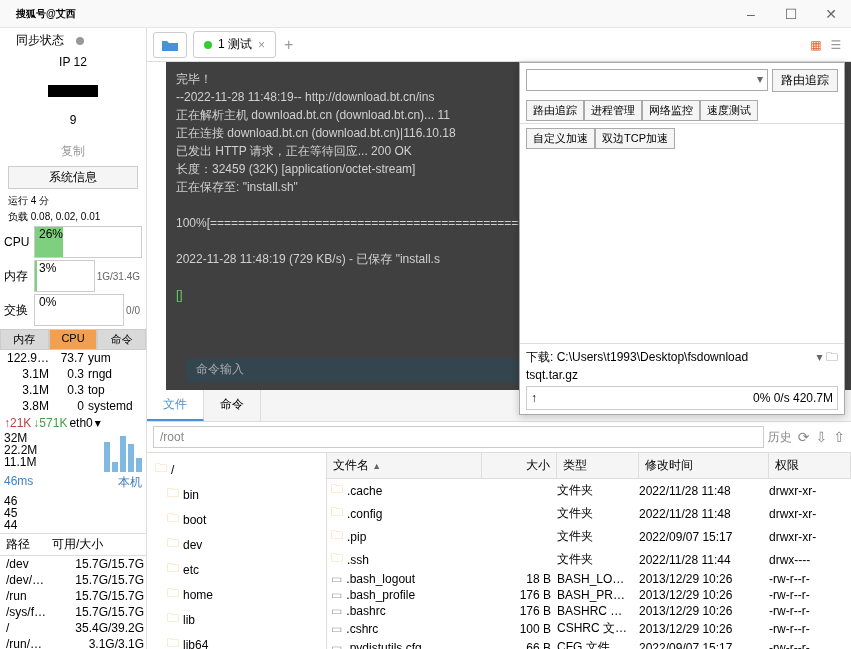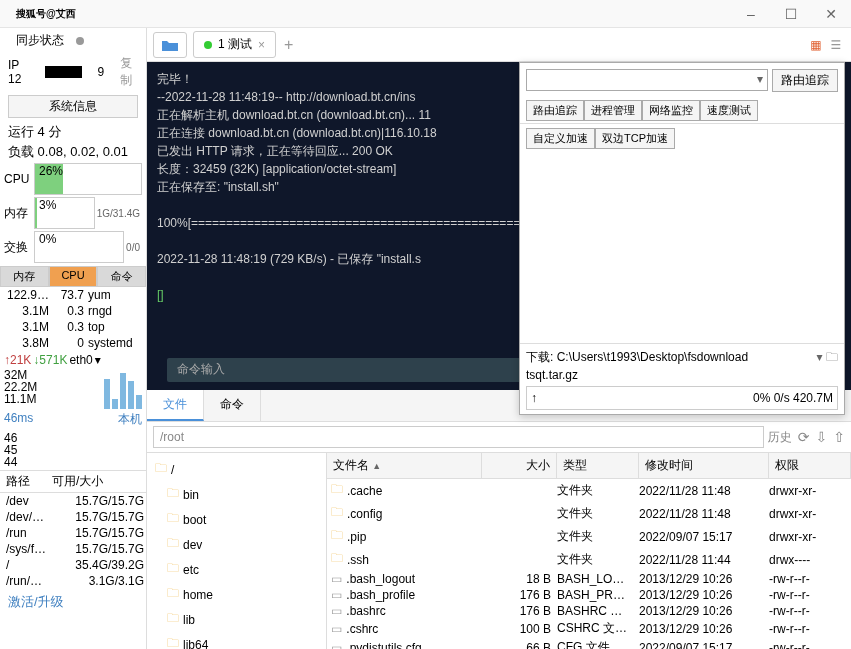--- a/index.html
+++ b/index.html
@@ -5,25 +5,25 @@
 * { margin:0; padding:0; box-sizing:border-box; font-family:"Microsoft YaHei",Arial,sans-serif; font-size:12px; }
 body { background:#f0f0f0; width:851px; height:649px; overflow:hidden; position:relative; }
 .titlebar { height:28px; display:flex; justify-content:space-between; align-items:center; background:#f9f9f9; border-bottom:1px solid #e5e5e5; }
 .titlebar-left { padding-left:16px; font-weight:bold; font-size:10px; }
 .win-controls { display:flex; }
 .win-btn { width:40px; height:28px; display:flex; align-items:center; justify-content:center; color:#666; cursor:pointer; font-size:14px; }
 .main { display:flex; height:621px; }
 .sidebar { width:147px; background:#fff; border-right:1px solid #ddd; overflow:hidden; }
 .sync-status { padding:4px 16px; display:flex; align-items:center; gap:12px; }
 .dot { width:8px; height:8px; border-radius:50%; background:#999; display:inline-block; }
-.ip-row { padding:2px 8px; display:flex; align-items:center; gap:16px; }
+.ip-row { padding:2px 8px; display:flex; align-items:center; gap:16px;flex-direction:column; }
 .ip-blur { background:#000; width:50px; height:12px; display:inline-block; }
 .copy-lbl { color:#999; font-size:12px; }
 .sys-info-btn { margin:4px 8px; border:1px solid #ccc; background:#f5f5f5; padding:2px 16px; text-align:center; cursor:pointer; }
-.stat-line { padding:1px 8px; font-size:13px; }
+.stat-line { padding:1px 8px; font-size:10px; }
 .meter-row { display:flex; align-items:center; padding:1px 4px; gap:2px; }
 .meter-lbl { width:28px; }
 .meter-bar { position:relative; flex:1; height:32px; border:1px solid #ccc; background:#fff; overflow:hidden; }
 .meter-fill { position:absolute; left:0; top:0; bottom:0; background:#7ed07e; }
 .meter-text { position:relative; padding-left:4px; line-height:14px; }
 .meter-extra { font-size:10px; color:#666; padding-right:2px; }
 .proc-tabs { display:flex; margin-top:2px; }
 .proc-tab { flex:1; text-align:center; padding:2px; border:1px solid #ccc; font-size:11px; cursor:pointer; }
 .proc-tab.cpu { background:#f0a050; }
 .proc-tab.mem { background:#d9d9d9; }
@@ -51,21 +51,21 @@
 .top-tabs { height:34px; display:flex; align-items:center; border-bottom:1px solid #ddd; padding:0 6px; }
 .home-icon { width:34px; height:26px; display:flex; align-items:center; justify-content:center; color:#4a90d9; border:1px solid #ccc; border-radius:3px; margin-right:6px; }
 .tab-item { padding:4px 10px; border:1px solid #ccc; border-radius:3px; display:flex; align-items:center; gap:6px; background:#fff; }
 .green-dot { width:8px; height:8px; border-radius:50%; background:#3c3; display:inline-block; }
 .tab-close { color:#999; cursor:pointer; }
 .tab-add { margin-left:8px; color:#999; font-size:16px; cursor:pointer; }
 .view-toggle { margin-left:auto; display:flex; gap:2px; }
 .vt-btn { width:18px; height:18px; display:flex; align-items:center; justify-content:center; cursor:pointer; }
 .vt-grid { color:#e06030; }
 .vt-list { color:#999; }
-.terminal-area { flex:1; background:#0f172a; position:relative; overflow:hidden; min-height:328px; }
+.terminal-area { flex:1; background:#404040; position:relative; overflow:hidden; min-height:328px;margin-left:19px; }
 .term-lines { padding:8px 10px; color:#d0d0d0; font-family:Consolas,monospace; font-size:12px; line-height:18px; }
 .term-green { color:#6c6; }
 .cmd-input-bar { position:absolute; bottom:8px; left:20px; right:8px; height:24px; background:rgba(50,70,80,0.9); color:#aaa; padding:3px 10px; border-radius:2px; }
 .floating-panel { position:absolute; top:62px; right:6px; width:326px; background:#fff; border:1px solid #aaa; box-shadow:0 2px 8px rgba(0,0,0,0.2); }
 .fp-top { padding:6px; display:flex; gap:4px; }
 .fp-combo { flex:1; border:1px solid #aaa; height:22px; position:relative; }
 .fp-combo-arr { position:absolute; right:4px; top:2px; color:#666; }
 .fp-route-btn { border:1px solid #aaa; padding:2px 8px; background:#f5f5f5; cursor:pointer; }
 .fp-tabs { padding:2px 6px; display:flex; gap:0; border-bottom:1px solid #ddd; }
 .fp-tab { border:1px solid #aaa; padding:2px 6px; font-size:11px; cursor:pointer; background:#f5f5f5; }

